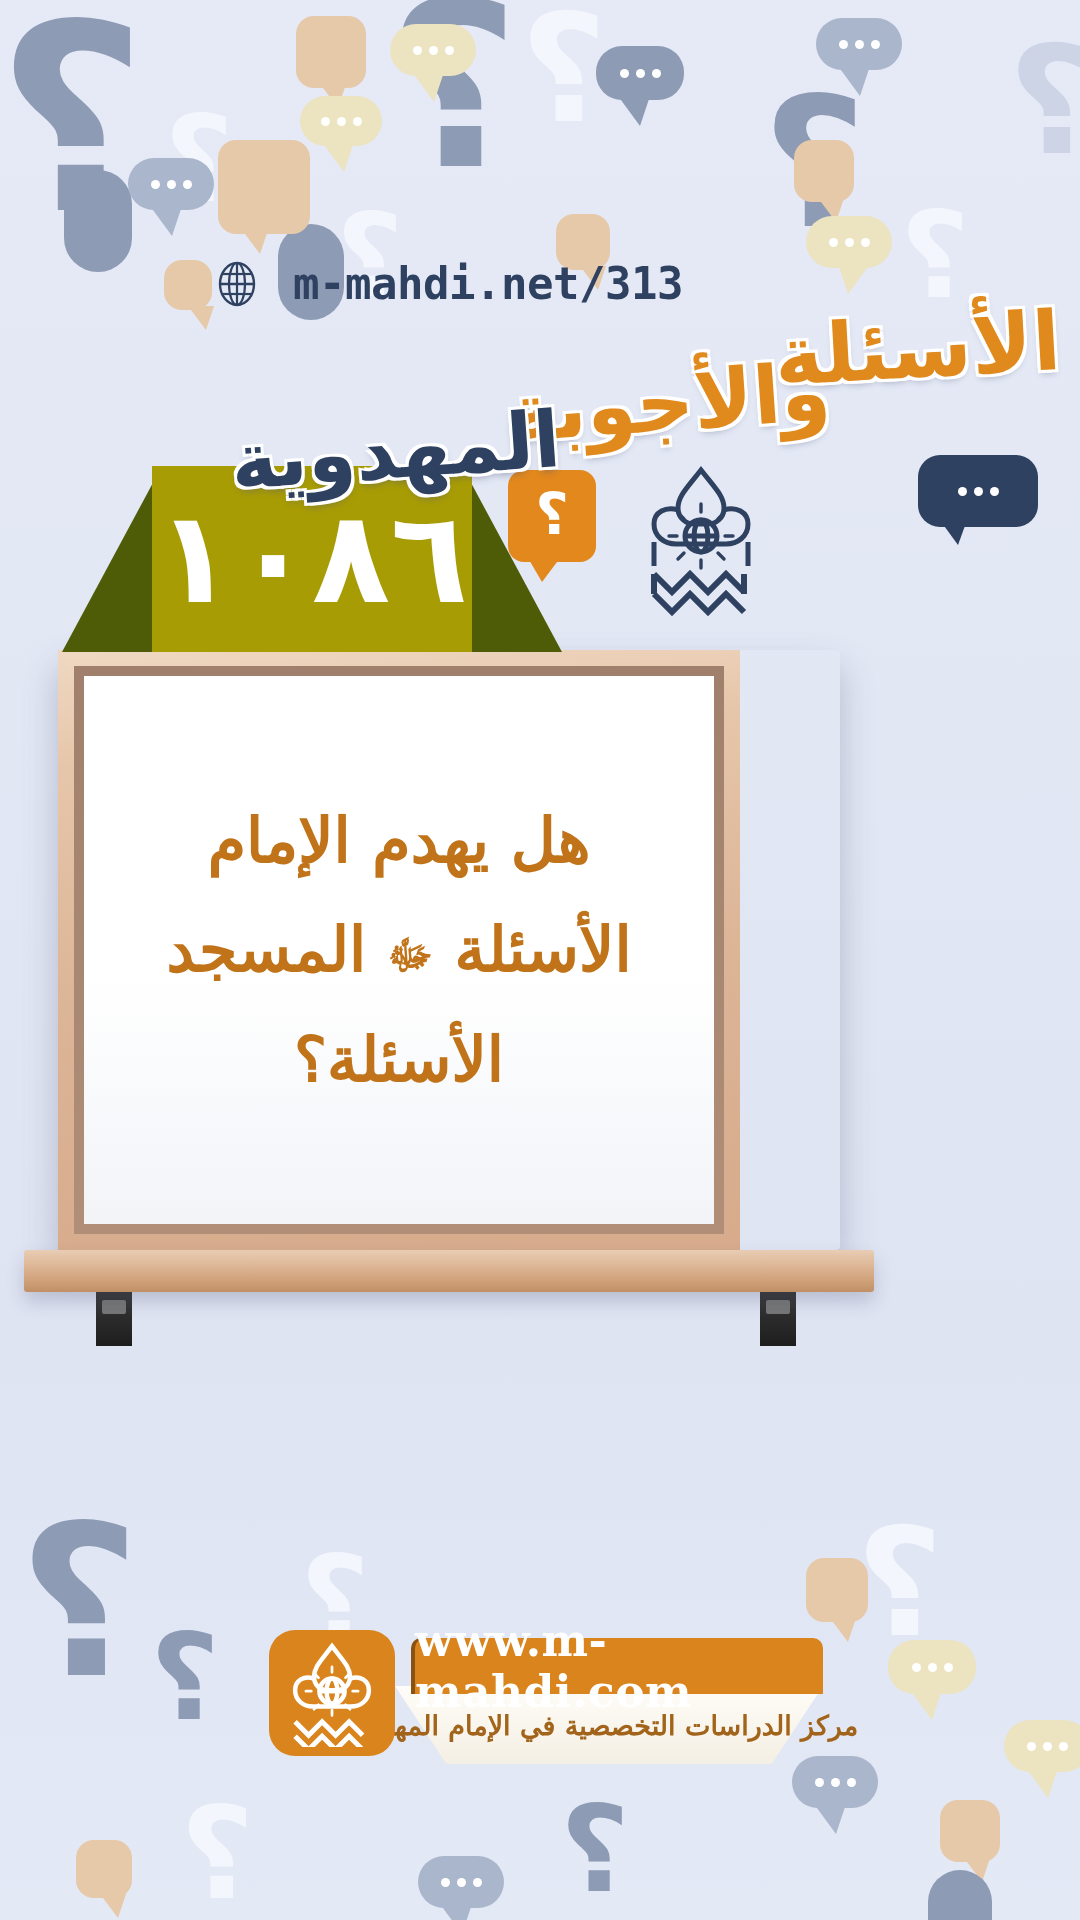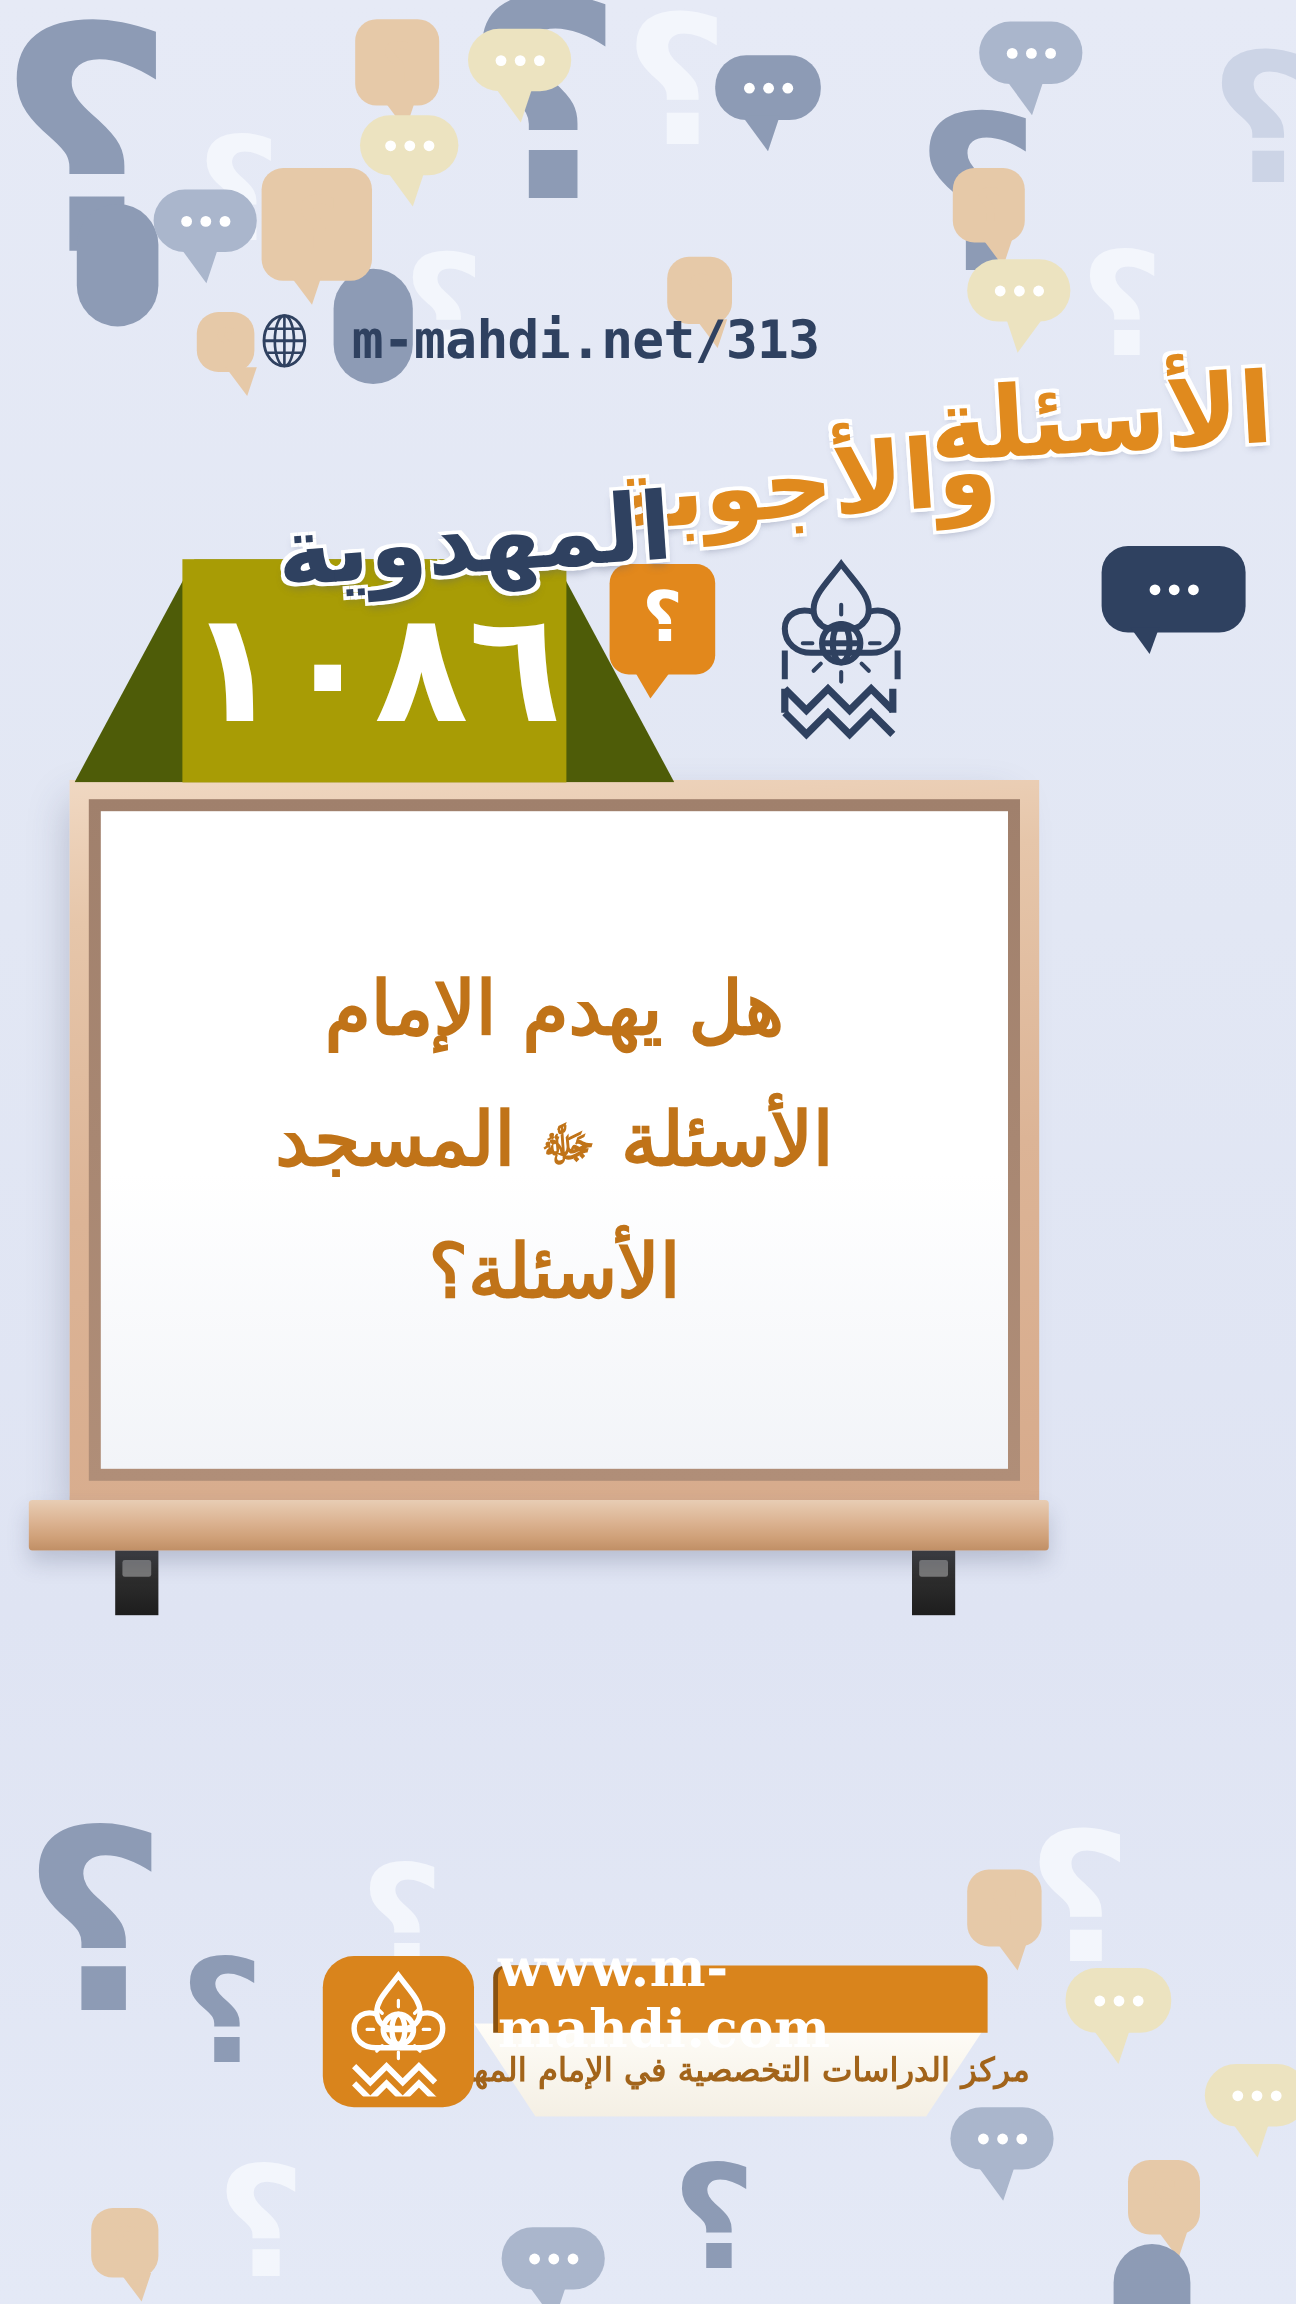--- a/index.html
+++ b/index.html
@@ -215,21 +215,21 @@
     position:absolute;
     left:58px; top:650px;
     width:782px; height:600px;
     border-radius:4px;
     box-shadow:0 18px 34px rgba(60,70,100,.28);
     z-index:4;
   }
   #board-frame{
     position:absolute;
     left:58px; top:650px;
-    width:808px; height:600px;
+    width:682px; height:600px;
     background:linear-gradient(175deg,#f0d8c2 0%,#e6c6aa 18%,#dcb496 55%,#d7ab8c 100%);
     padding:16px;
     z-index:5;
   }
   #board-inner{
     position:relative;
     width:100%; height:100%;
     background:linear-gradient(180deg,#a0806c 0%,#b08e78 100%);
     padding:10px;
   }

